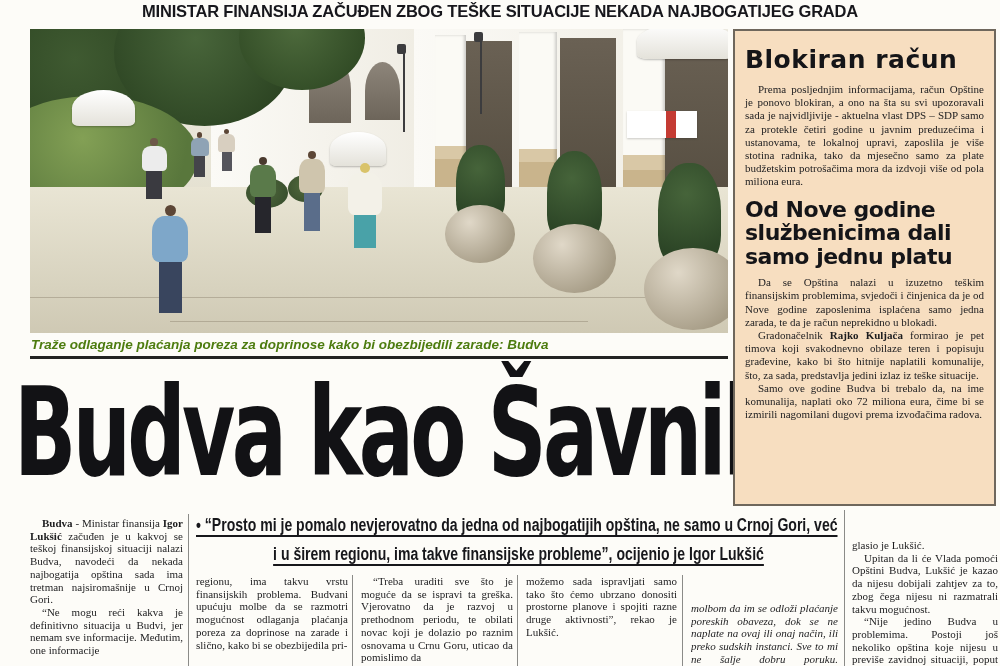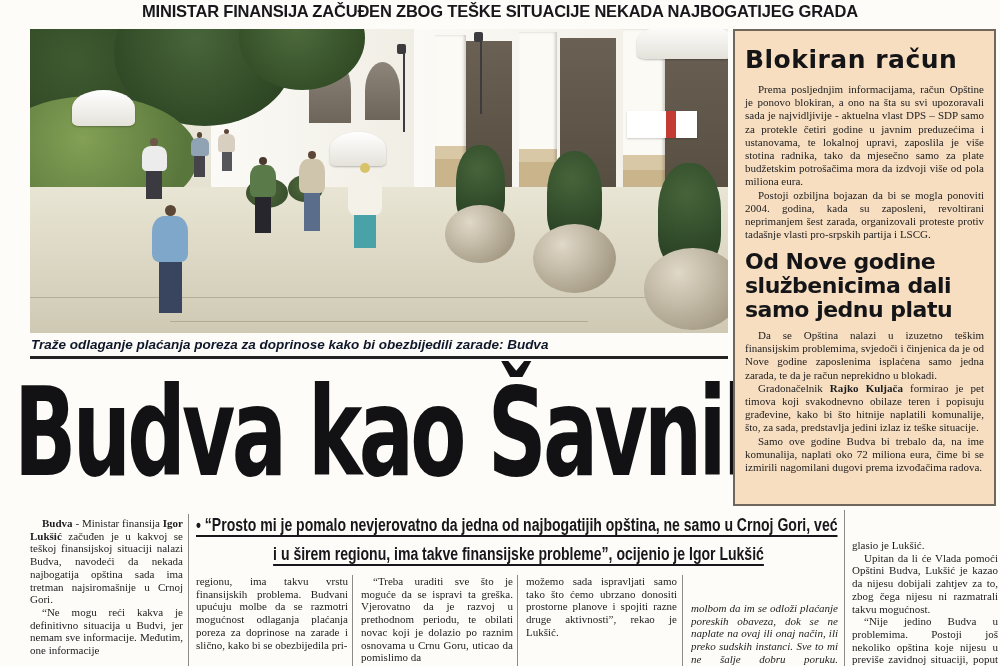--- a/index.html
+++ b/index.html
@@ -32,21 +32,21 @@
   .planter{border-radius:50%;background:radial-gradient(circle at 35% 30%,#e0d8c8,#a69c86 75%);}
   .conifer{border-radius:46% 46% 30% 30%;background:radial-gradient(circle at 45% 30%,#46643a,#2c4526 75%);}
   .lamp{background:#3c3c3e;}
   .person{display:flex;flex-direction:column;align-items:center;}
   .person .head{width:30%;aspect-ratio:1/1;border-radius:50%;}
   .person .torso{width:100%;height:38%;border-radius:34% 34% 18% 18%;}
   .person .legs{width:62%;height:42%;}
 
   
   #caption{left:31px;top:337px;width:694px;font-family:"Liberation Sans",sans-serif;
-    font-weight:bold;font-style:italic;font-size:13.5px;color:#0f172a;}
+    font-weight:bold;font-style:italic;font-size:13.5px;color:#4d7c0f;}
   #caption-rule{left:30px;top:356px;width:698px;height:3px;background:#232323;}
 
   
   #headline{left:14px;top:369px;font-family:"DejaVu Sans",sans-serif;font-weight:bold;
     font-size:112px;line-height:1.02;letter-spacing:-5px;white-space:nowrap;
     transform:scale(0.73,1.1);transform-origin:top left;color:#121215;}
 
   
   #sidebar{left:733px;top:29px;width:263px;height:477px;background:var(--side-bg);
     border:2px solid var(--side-border);padding:12px 10px 4px 10px;overflow:hidden;}
@@ -163,21 +163,20 @@
 </div>
 
 <div id="caption" class="abs">Traže odlaganje plaćanja poreza za doprinose kako bi obezbijedili zarade: Budva</div>
 <div id="caption-rule" class="abs"></div>
 
 <div id="headline" class="abs">Budva kao Šavnik</div>
 
 <div id="sidebar" class="abs">
   <div class="t1">Blokiran račun</div>
   <p>Prema posljednjim informacijama, račun Opštine je ponovo blokiran, a ono na šta su svi upozoravali sada je najvidljivije - aktuelna vlast DPS – SDP samo za protekle četiri godine u javnim preduzećima i ustanovama, te lokalnoj upravi, zaposlila je više stotina radnika, tako da mjesečno samo za plate budžetskim potrošačima mora da izdvoji više od pola miliona eura.</p>
-  <p>Postoji ozbiljna bojazan da bi se mogla ponoviti 2004. godina, kada su zaposleni, revoltirani neprimanjem šest zarada, organizovali proteste protiv tadašnje vlasti pro-srpskih partija i LSCG.</p>
   <div class="t2">Od Nove godine službenicima dali samo jednu platu</div>
   <p>Da se Opština nalazi u izuzetno teškim finansijskim problemima, svjedoči i činjenica da je od Nove godine zaposlenima isplaćena samo jedna zarada, te da je račun neprekidno u blokadi.</p>
   <p><span>Gradonačelnik </span><b>Rajko Kuljača</b><span> formirao je pet timova koji svakodnevno obilaze teren i popisuju građevine, kako bi što hitnije naplatili komunalije, što, za sada, predstavlja jedini izlaz iz teške situacije.</span></p>
   <p>Samo ove godine Budva bi trebalo da, na ime komunalija, naplati oko 72 miliona eura, čime bi se izmirili nagomilani dugovi prema izvođačima radova.</p>
 </div>
 
 <div id="quote" class="abs">
   <div class="ql q1"><span class="ul">• “Prosto mi je pomalo nevjerovatno da jedna od najbogatijih opština, ne samo u Crnoj Gori, već</span></div>
   <div class="ql q2"><span class="ul">i u širem regionu, ima takve finansijske probleme”, ocijenio je Igor Lukšić</span></div>
 </div>

